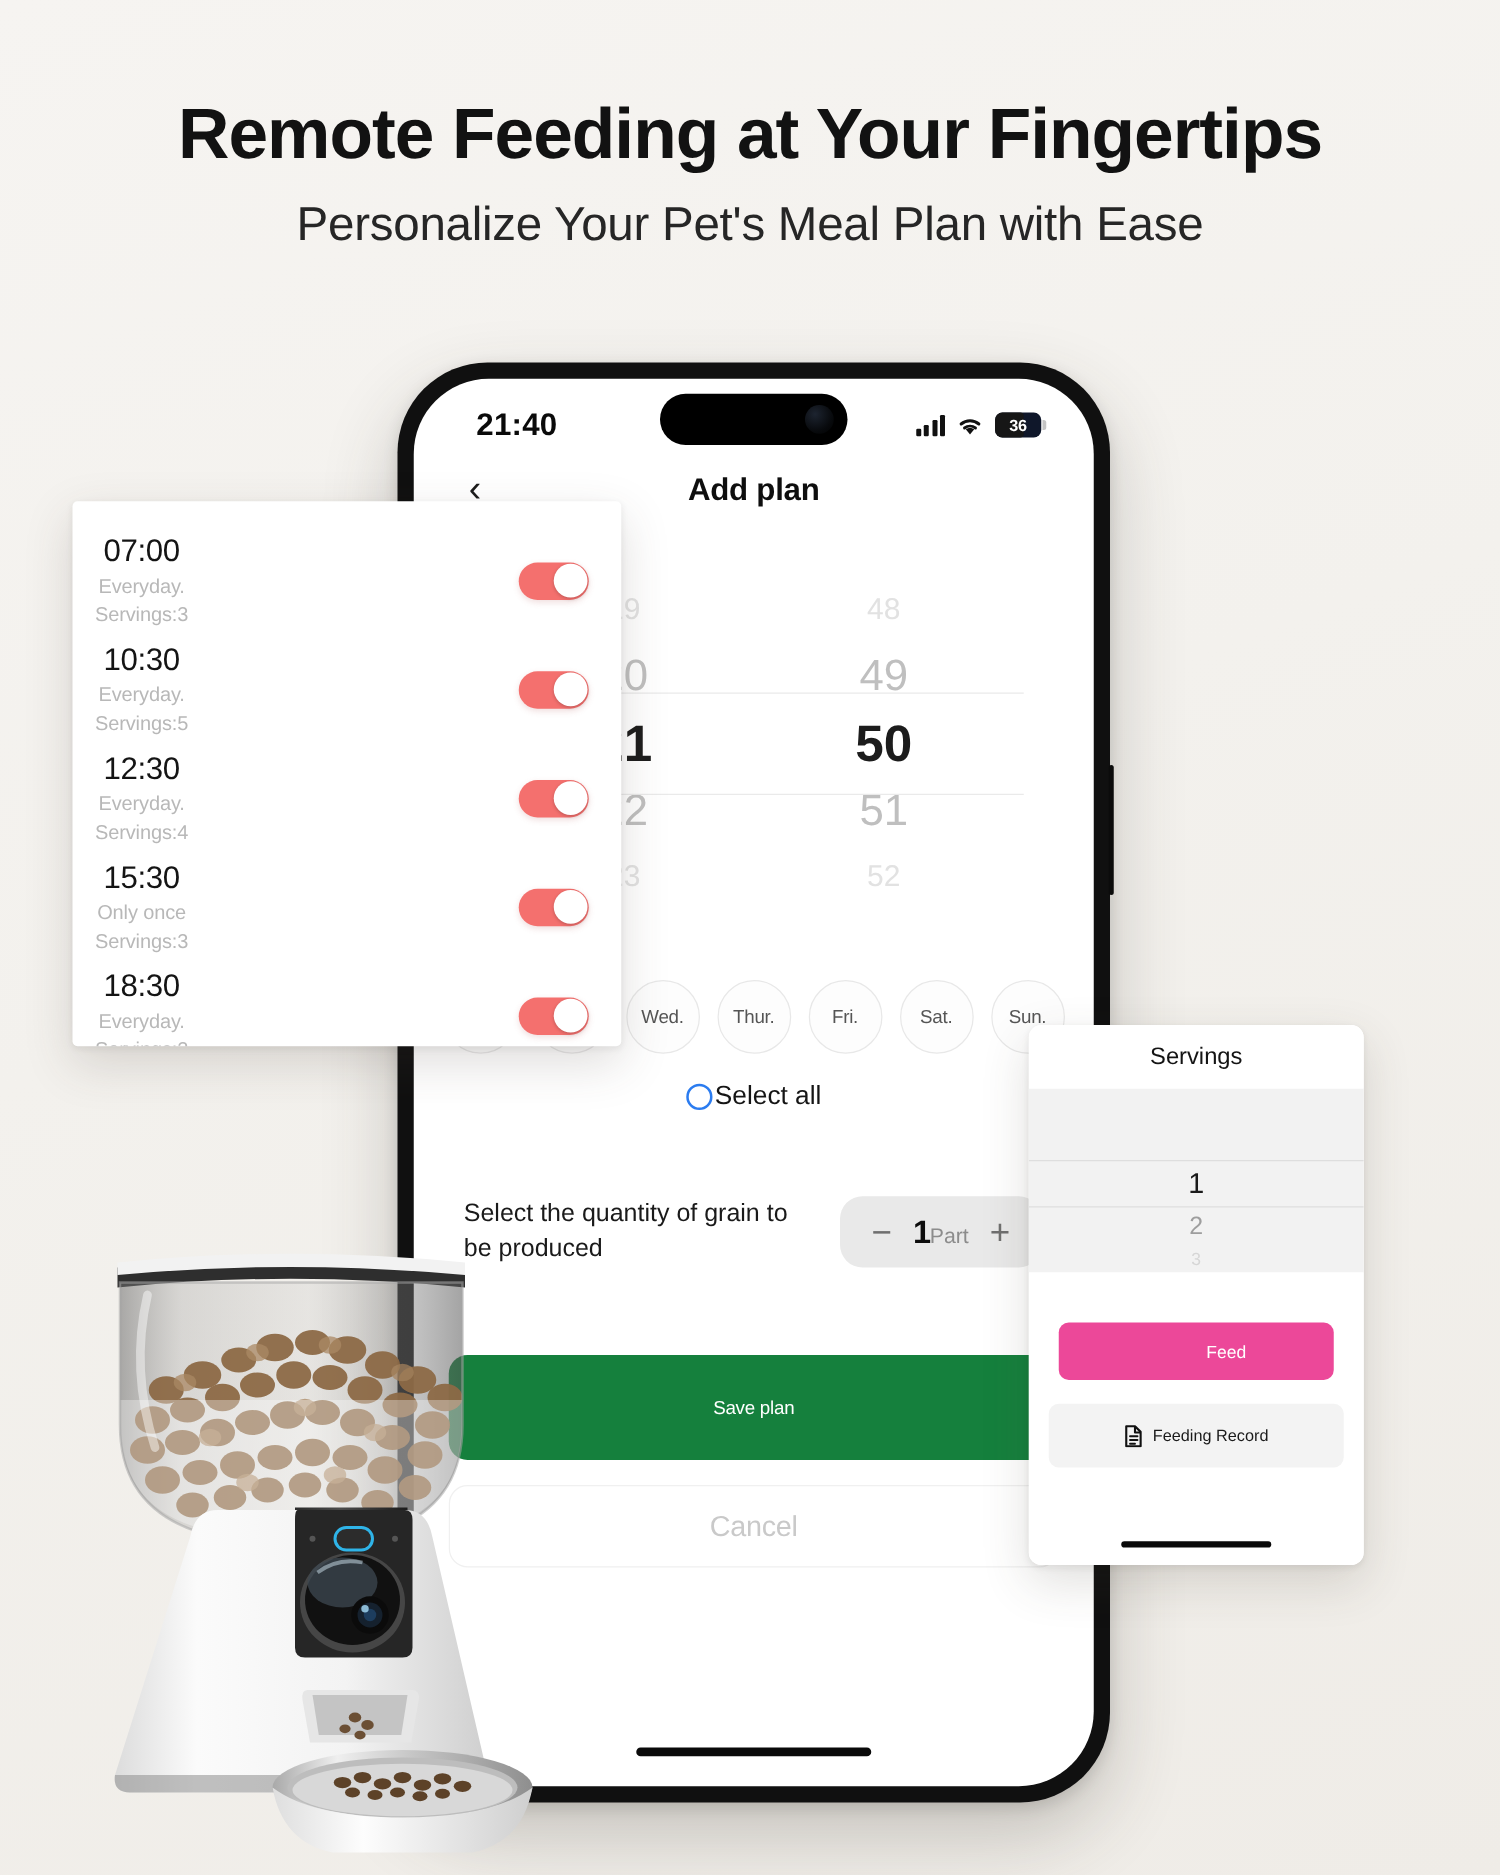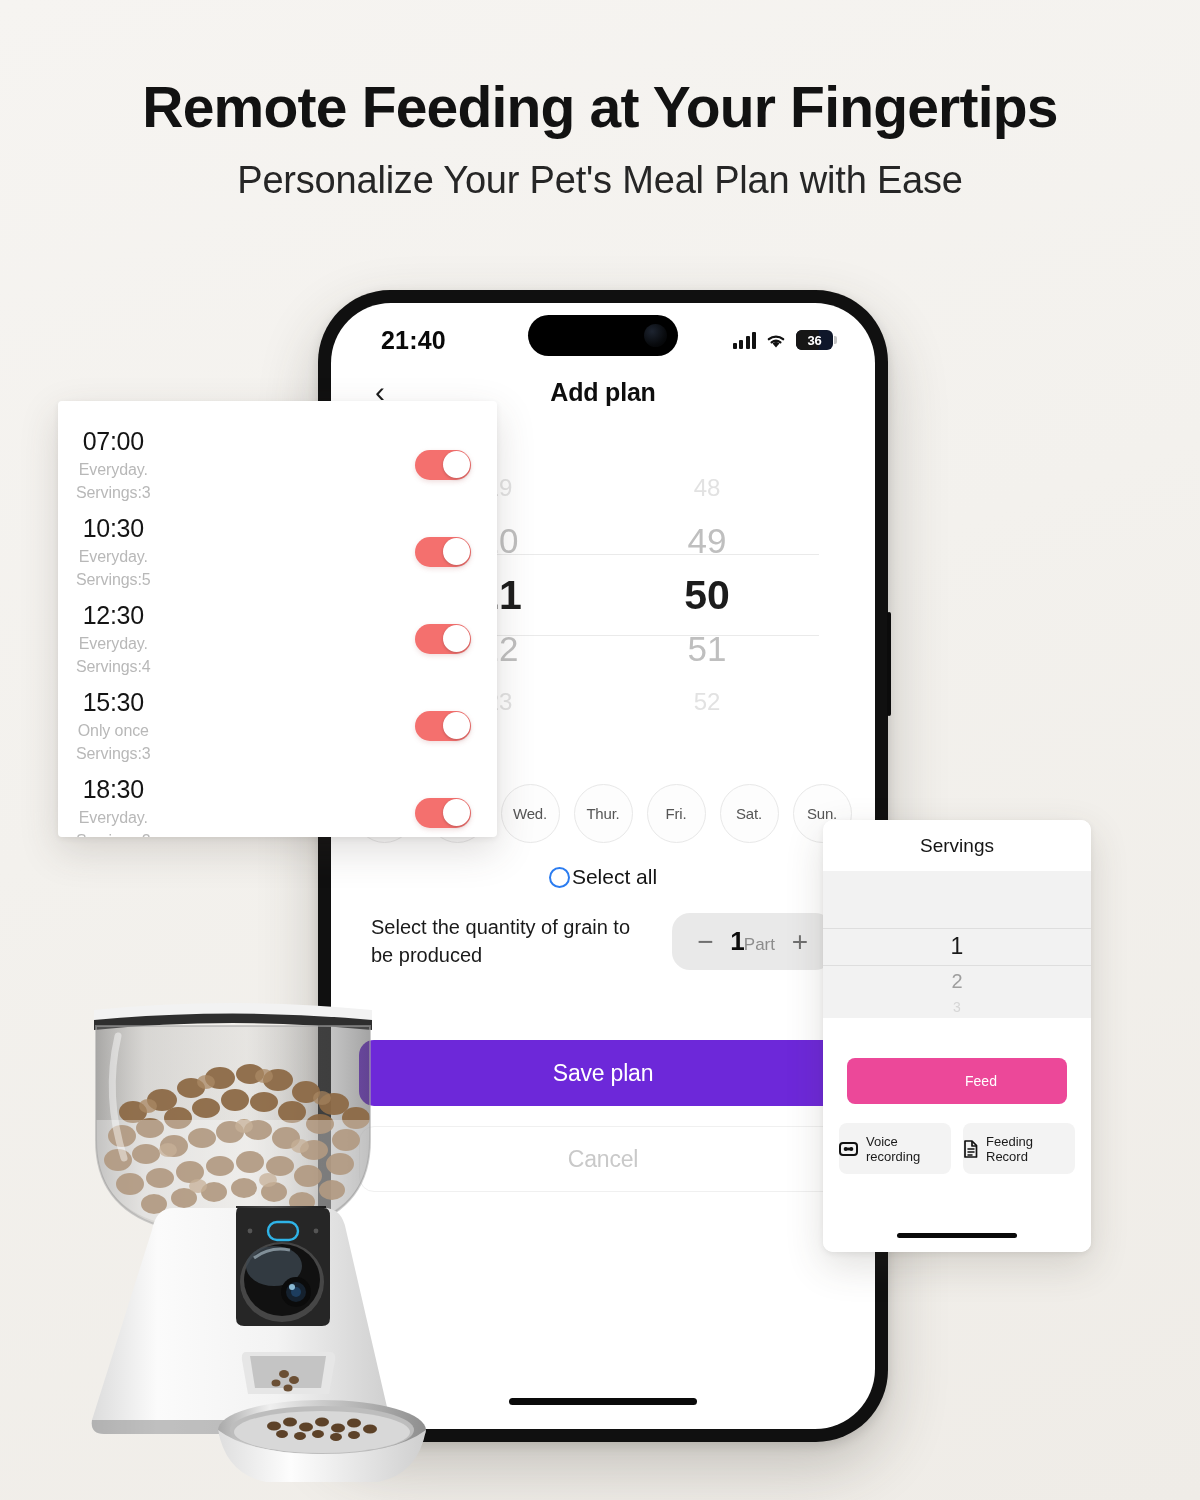--- a/index.html
+++ b/index.html
@@ -243,21 +243,21 @@
     border: 2.5px solid #2b7cf0;
     background: #fff;
     flex: 0 0 auto;
   }
 
   
   .qtyrow {
     display: flex;
     align-items: center;
     justify-content: space-between;
-    margin-top: 24px;
+    margin-top: 68px;
     padding: 0 42px 0 40px;
     gap: 16px;
   }
   .qty-label {
     font-size: 20px;
     color: #1a1a1a;
     line-height: 1.38;
     max-width: 272px;
   }
   .stepper {
@@ -280,25 +280,25 @@
   .qty-val {
     font-size: 26px; font-weight: 700; color: #0d0d0d;
   }
   .qty-unit {
     font-size: 17px; color: #8c8c8c; margin-left: -1px;
   }
 
   
   .btn-save {
     margin: 70px 28px 0 28px;
-    height: 66px;
+    height: 84px;
     border-radius: 15px;
-    background: #6d28d9;
+    background: #15803d;
     color: #ffffff;
-    font-size: 23px;
+    font-size: 15px;
     display: flex; align-items: center; justify-content: center;
     letter-spacing: -.2px;
   }
   .btn-cancel {
     margin: 20px 28px 0 28px;
     height: 66px;
     border-radius: 15px;
     background: #ffffff;
     border: 1px solid #f0f0f0;
     color: #c9c9c9;
@@ -780,31 +780,20 @@
     <div class="sp-item sp-blank"></div>
     <div class="sp-item sp-sel">1</div>
     <div class="sp-item sp-n1">2</div>
     <div class="sp-item sp-n2">3</div>
   </div>
 
   <div class="serv-body">
     <div class="btn-feed">Feed</div>
 
     <div class="serv-actions">
-      <div class="act-btn">
-        <span class="ic">
-          <svg width="19" height="14" viewBox="0 0 19 14">
-            <rect x="1" y="1" width="17" height="12" rx="3" fill="none" stroke="#111" stroke-width="2"></rect>
-            <circle cx="6.6" cy="7" r="1.9" fill="#111"></circle>
-            <circle cx="12.4" cy="7" r="1.9" fill="#111"></circle>
-            <rect x="6.6" y="5.6" width="5.8" height="2.8" fill="#111"></rect>
-          </svg>
-        </span>
-        <span>Voice recording</span>
-      </div>
 
       <div class="act-btn">
         <span class="ic">
           <svg width="15" height="18" viewBox="0 0 15 18">
             <path d="M2 1 h7 l4.5 4.5 V17 H2 Z" fill="none" stroke="#111" stroke-width="1.7" stroke-linejoin="round"></path>
             <path d="M9 1 v5 h4.5" fill="none" stroke="#111" stroke-width="1.7" stroke-linejoin="round"></path>
             <path d="M5 9 h6 M5 12 h6 M5 15 h4" stroke="#111" stroke-width="1.5" stroke-linecap="round"></path>
           </svg>
         </span>
         <span>Feeding Record</span>

